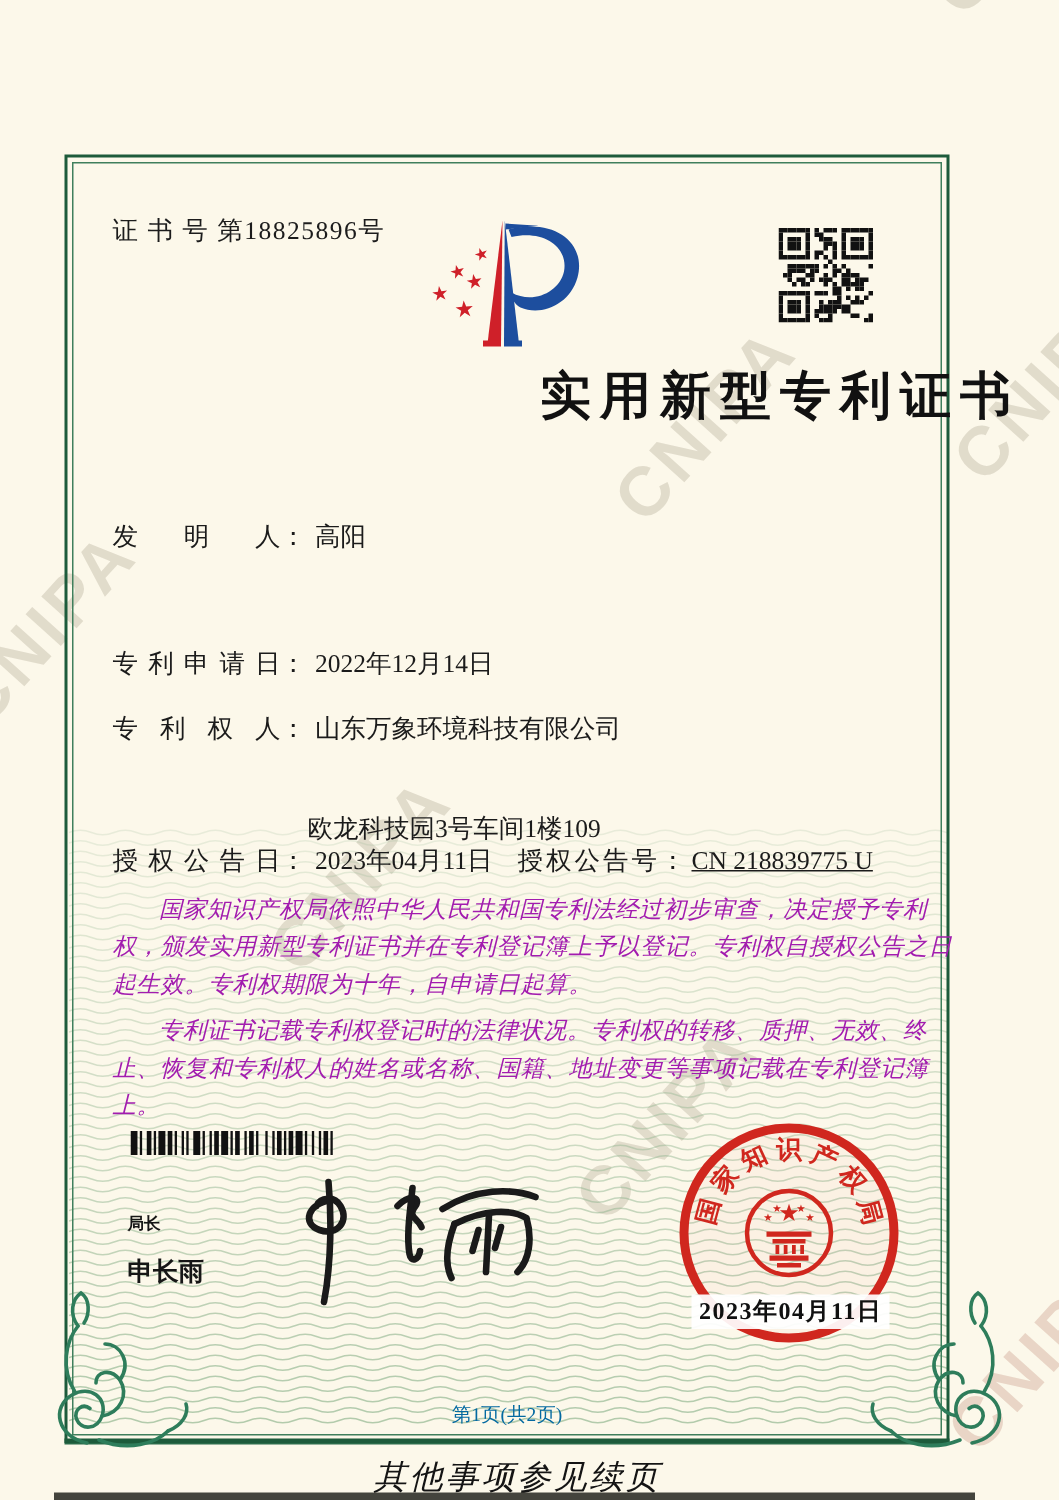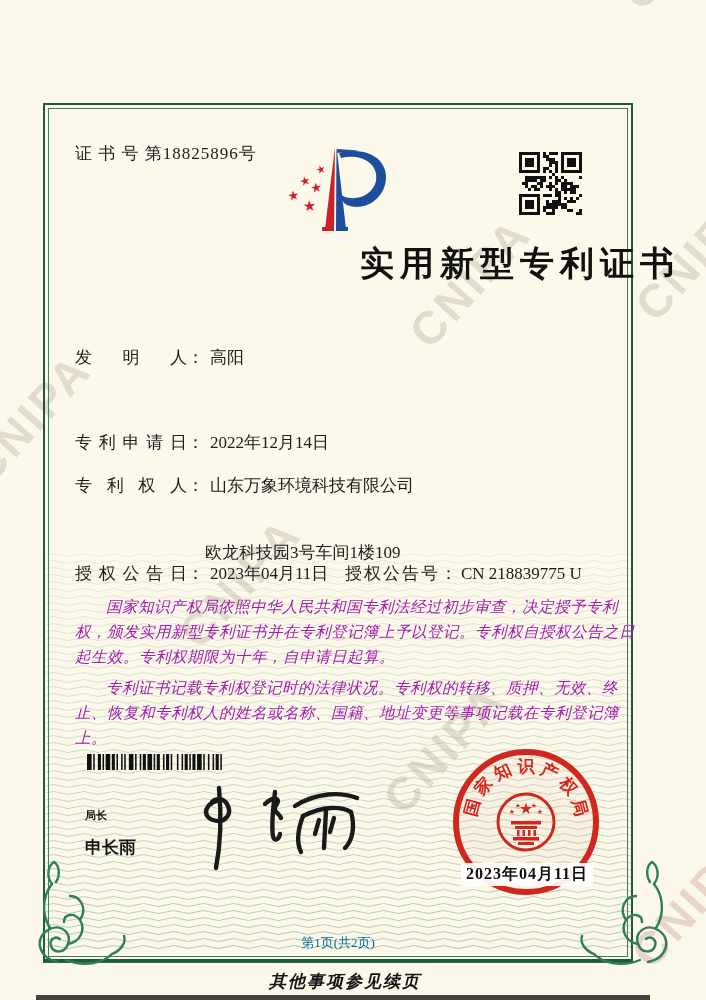--- a/index.html
+++ b/index.html
@@ -49,22 +49,22 @@
              font-weight:bold;font-size:11px;color:#161616;}
   #sig-name{position:absolute;left:85px;top:836px;font-family:"Liberation Sans","DejaVu Sans",sans-serif;
              font-weight:bold;font-size:17px;color:#161616;}
   #signature{position:absolute;left:183px;top:780px;}
 
   #seal{position:absolute;left:448px;top:744px;z-index:6;}
   #seal-date{position:absolute;left:461px;top:863px;z-index:7;background:rgba(255,255,255,0.93);
              padding:1px 5px;font-size:16px;font-weight:bold;color:#101010;letter-spacing:1px;}
 
   #page-num{position:absolute;left:0;top:934px;width:676px;text-align:center;font-size:13px;color:#0369a1;z-index:5;}
-  #footer-note{position:absolute;left:0;top:970px;width:690px;text-align:center;font-size:17px;
-               font-style:italic;font-weight:bold;letter-spacing:2px;color:#141414;}
+  #footer-note{position:absolute;left:0;top:970px;width:690px;text-align:center;font-size:22px;
+               font-style:italic;font-weight:normal;letter-spacing:2px;color:#141414;}
   #photo-edge{position:absolute;left:36px;top:995px;width:614px;height:5px;background:#44443d;z-index:8;}
 </style>
 </head>
 <body>
 
 <div id="page">
 
   <div class="wm" style="left:-58px;top:-6px;">CNIPA</div>
   <div class="wm" style="left:610px;top:-16px;">CNIPA</div>
   <div class="wm" style="left:624px;top:295px;">CNIPA</div>
@@ -415,21 +415,21 @@
       <span class="lbl">专利申请日</span><span class="colon">：</span><span class="val">2022年12月14日</span>
     </div>
     <div class="row" style="top:474px;">
       <span class="lbl">专利权人</span><span class="colon">：</span><span class="val">山东万象环境科技有限公司</span>
     </div>
     <div id="addr-line2">欧龙科技园3号车间1楼109</div>
     <div class="row" style="top:562px;">
       <span class="lbl">授权公告日</span><span class="colon">：</span><span class="val">2023年04月11日</span>
     </div>
     <div id="grant-no">
-      <span class="lbl2">授权公告号</span><span>：</span><span style="margin-left:4px;">CN 218839775 U</span>
+      <span class="lbl2">授权公告号</span><span>：</span><span style="margin-left:4px;text-decoration:underline;">CN 218839775 U</span>
     </div>
 
     <div id="paragraphs">
       <p>国家知识产权局依照中华人民共和国专利法经过初步审查，决定授予专利权，颁发实用新型专利证书并在专利登记簿上予以登记。专利权自授权公告之日起生效。专利权期限为十年，自申请日起算。</p>
       <p>专利证书记载专利权登记时的法律状况。专利权的转移、质押、无效、终止、恢复和专利权人的姓名或名称、国籍、地址变更等事项记载在专利登记簿上。</p>
     </div>
 
     <svg id="barcode" width="184" height="17">
         <rect x="0" y="0" width="4.65" height="16" fill="#111"></rect>
         <rect x="6.2" y="0" width="1.55" height="16" fill="#111"></rect>

